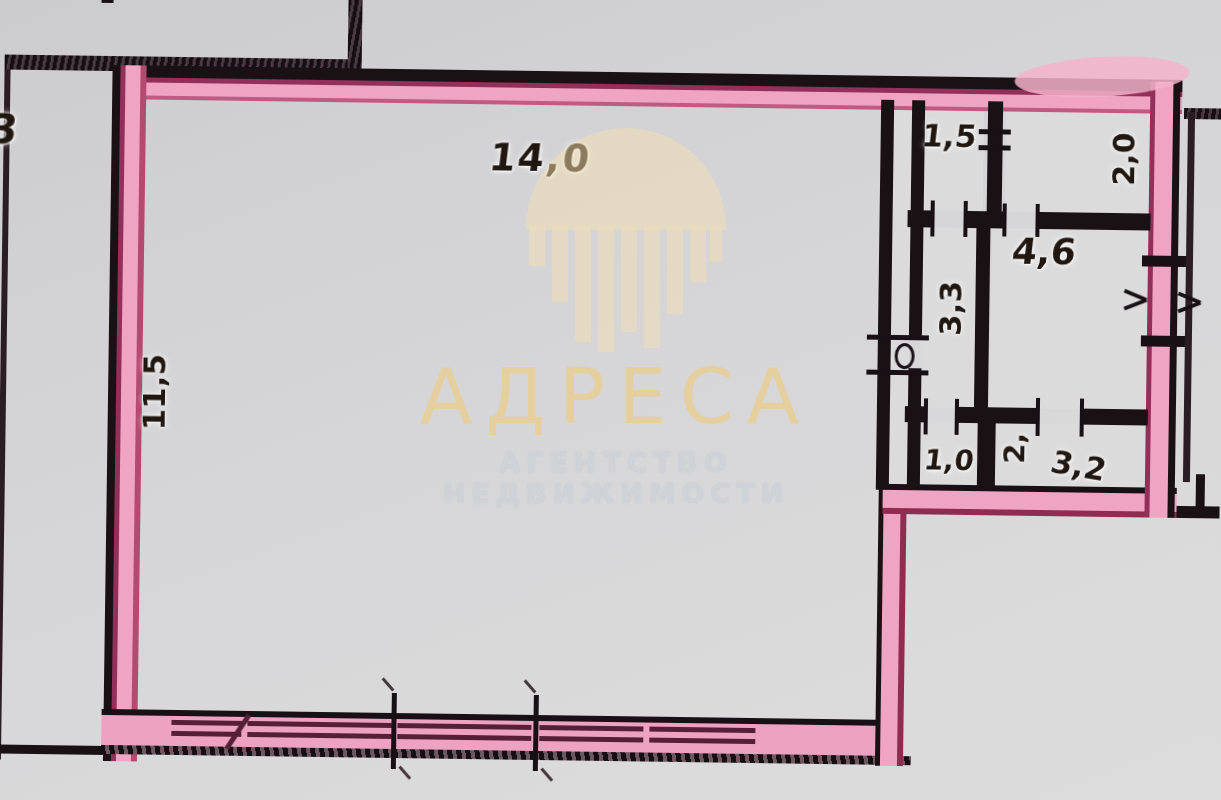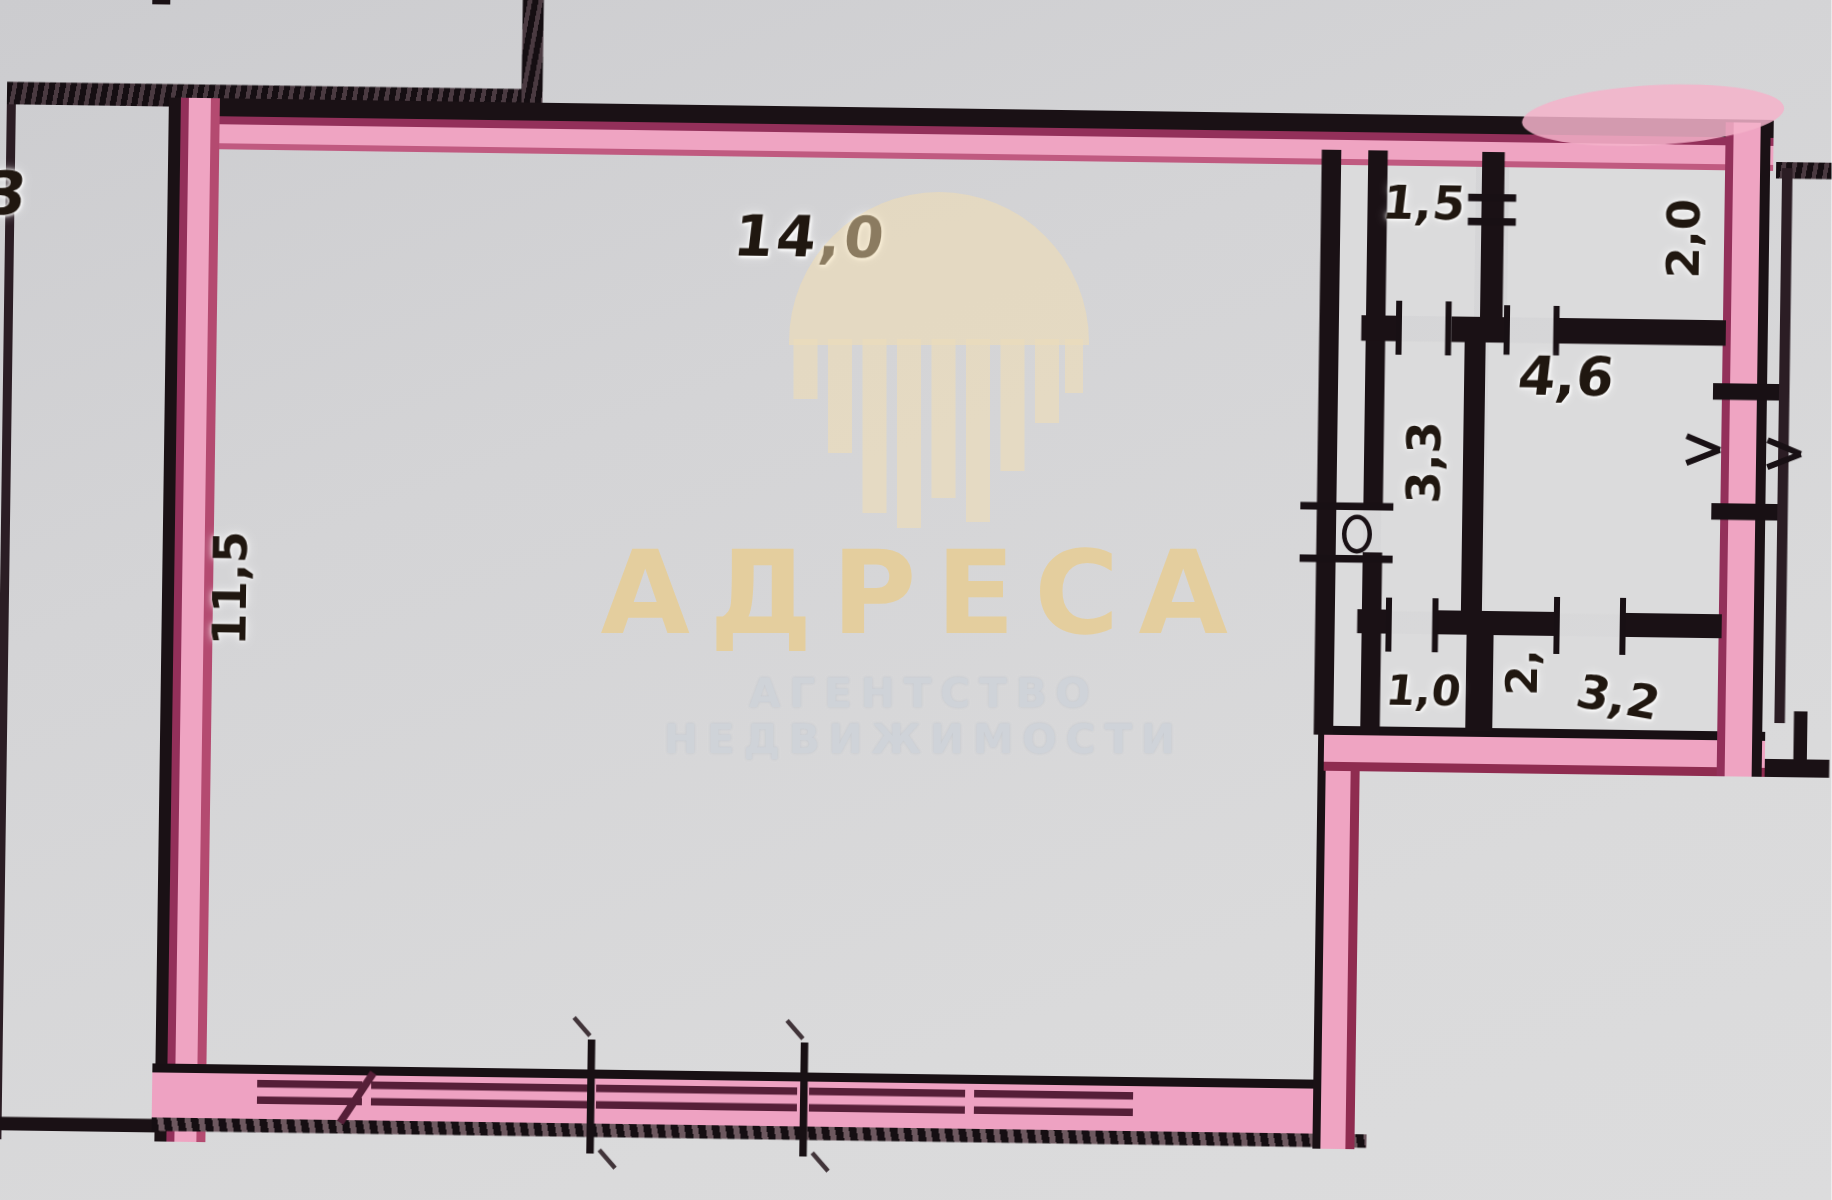--- a/index.html
+++ b/index.html
@@ -24,21 +24,21 @@
     transform:skewX(-6deg);
   }
   .vlbl{
     position:absolute;font-weight:700;color:#201710;white-space:nowrap;line-height:1;
     text-shadow:0 0 3px rgba(255,255,255,.95),0 0 7px rgba(255,255,255,.7);
     transform:rotate(-90deg);
   }
   #watermark{position:absolute;inset:0;z-index:40;pointer-events:none;}
   #wm-brand{
     position:absolute;left:378px;top:352px;width:476px;text-align:center;
-    font-size:77px;font-weight:700;letter-spacing:13px;color:#e8cd92;opacity:.82;
+    font-size:77px;font-weight:400;letter-spacing:13px;color:#e8cd92;opacity:.82;
   }
   #wm-tagline{
     position:absolute;left:378px;top:447px;width:476px;text-align:center;
     font-size:27px;font-weight:700;letter-spacing:6px;color:#cfd3d9;opacity:.95;
     text-shadow:0 0 2px #c2c6cc;
   }
   #wm-logo{position:absolute;left:505px;top:96px;opacity:.7;}
   .ring{position:absolute;border:3px solid #181014;border-radius:50%;background:transparent;}
   .dash{position:absolute;width:16px;height:3px;background:#413439;}
 </style>

